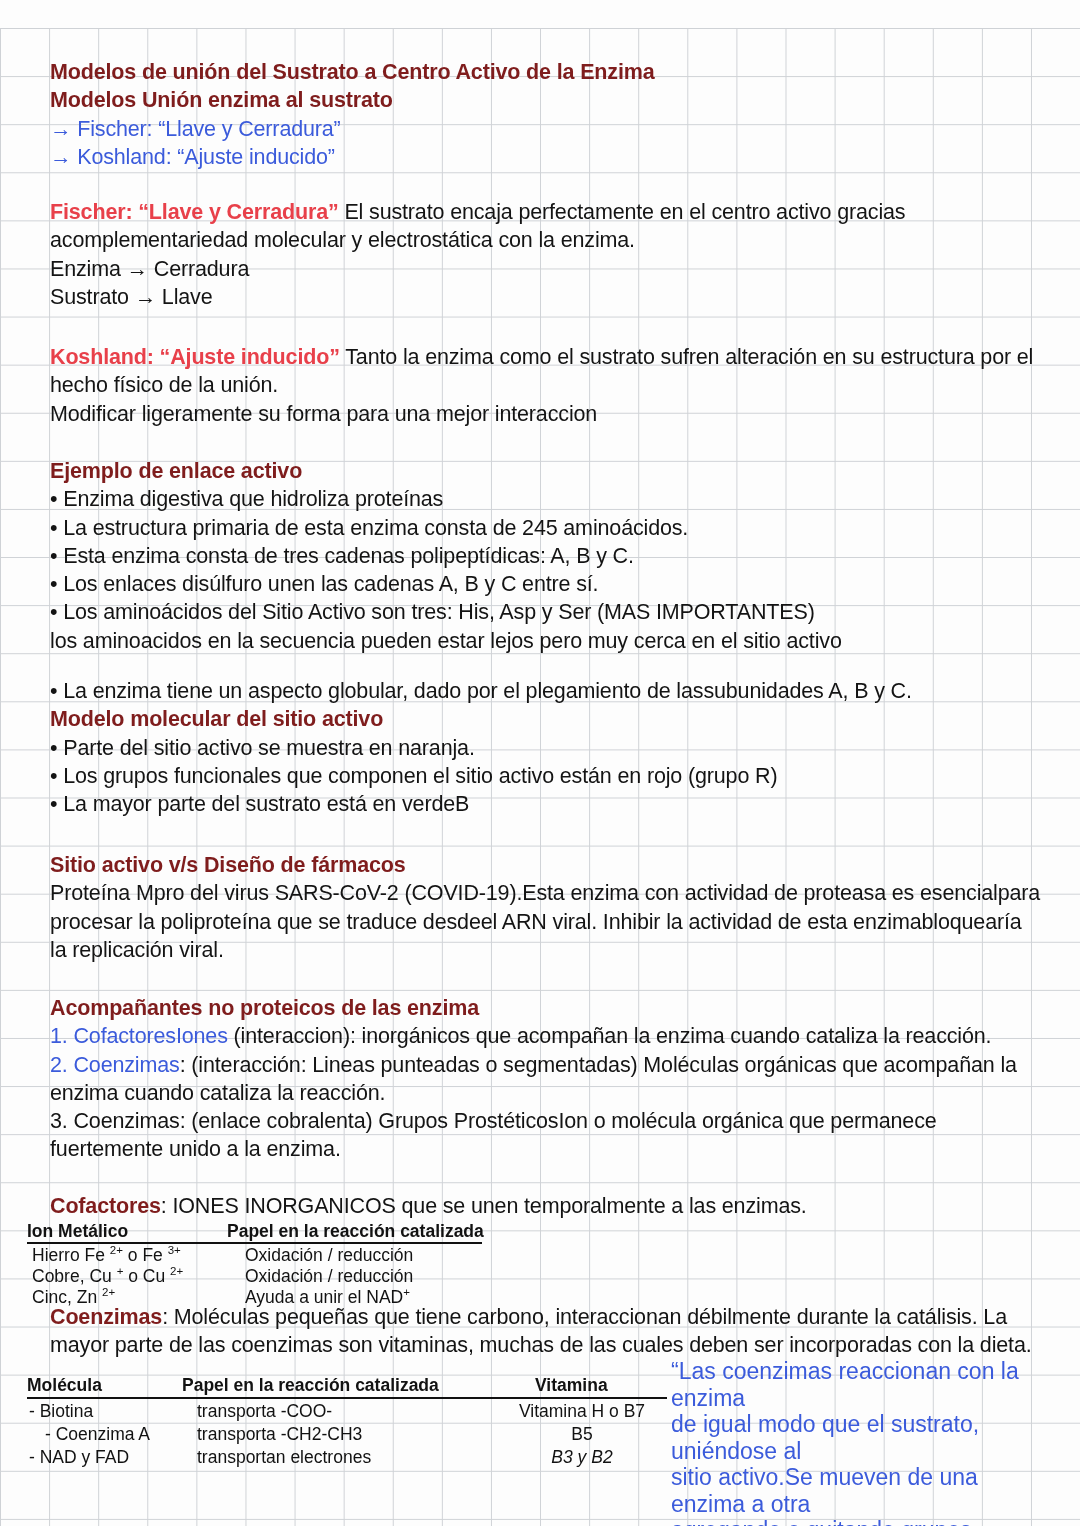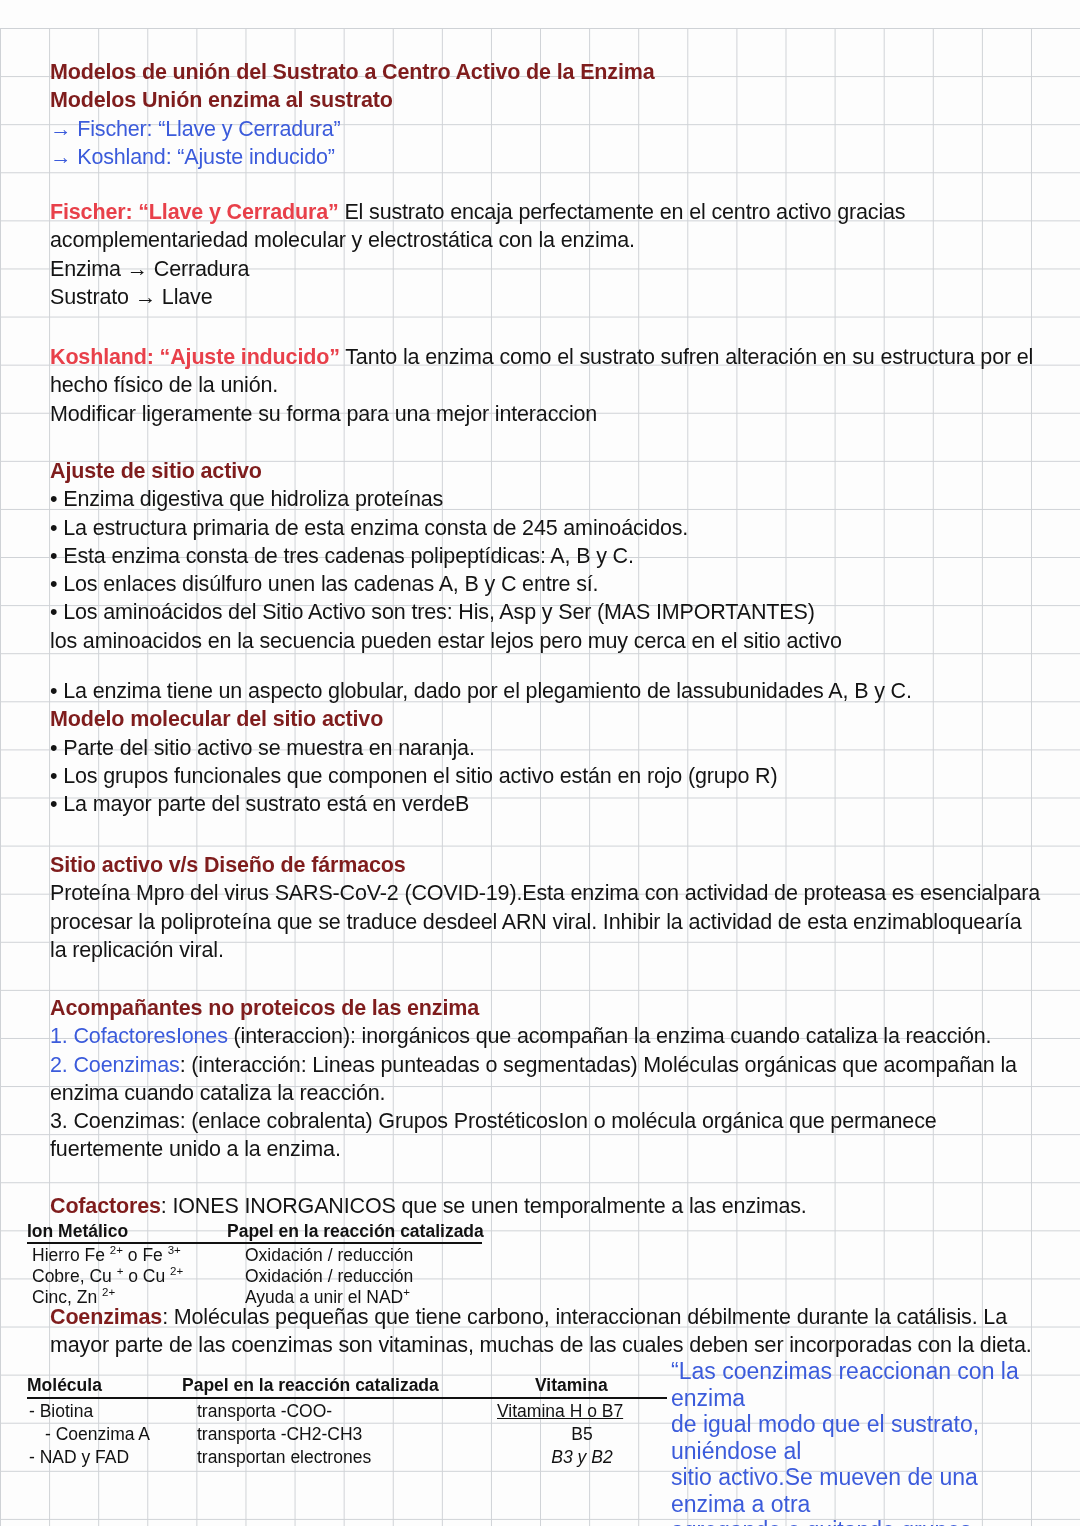--- a/index.html
+++ b/index.html
@@ -118,21 +118,21 @@
     <div class="line">Sustrato → Llave</div>
   </div>
 
   <div class="sec" style="top:343px;">
     <div class="line"><span class="red-bold">Koshland: “Ajuste inducido”</span> <span>Tanto la enzima como el sustrato sufren alteración en su estructura por el</span></div>
     <div class="line">hecho físico de la unión.</div>
     <div class="line">Modificar ligeramente su forma para una mejor interaccion</div>
   </div>
 
   <div class="sec" style="top:457px;">
-    <div class="line red-head">Ajuste de sitio activo</div>
+    <div class="line red-head">Ejemplo de enlace activo</div>
     <div class="line">• Enzima digestiva que hidroliza proteínas</div>
     <div class="line">• La estructura primaria de esta enzima consta de 245 aminoácidos.</div>
     <div class="line">• Esta enzima consta de tres cadenas polipeptídicas: A, B y C.</div>
     <div class="line">• Los enlaces disúlfuro unen las cadenas A, B y C entre sí.</div>
     <div class="line">• Los aminoácidos del Sitio Activo son tres: His, Asp y Ser (MAS IMPORTANTES)</div>
     <div class="line">los aminoacidos en la secuencia pueden estar lejos pero muy cerca en el sitio activo</div>
   </div>
 
   <div class="sec" style="top:677px;">
     <div class="line">• La enzima tiene un aspecto globular, dado por el plegamiento de lassubunidades A, B y C.</div>
@@ -190,21 +190,21 @@
   <div class="tbl" style="left:27px; top:1375px;">
     <div class="cellrow hdr" style="height:26px;">
       <span class="c" style="left:0;">Molécula</span>
       <span class="c" style="left:155px;">Papel en la reacción catalizada</span>
       <span class="c" style="left:508px;">Vitamina</span>
       <span class="rule" style="left:0; top:22px; width:640px;"></span>
     </div>
     <div class="cellrow" style="height:23px;">
       <span class="c" style="left:2px;">- Biotina</span>
       <span class="c" style="left:170px;">transporta -COO-</span>
-      <span class="c" style="left:470px; width:170px; text-decoration:underline;">Vitamina H o B7</span>
+      <span class="c" style="left:470px; width:170px; text-align:center;">Vitamina H o B7</span>
     </div>
     <div class="cellrow" style="height:23px;">
       <span class="c" style="left:18px;">- Coenzima A</span>
       <span class="c" style="left:170px;">transporta -CH2-CH3</span>
       <span class="c" style="left:470px; width:170px; text-align:center;">B5</span>
     </div>
     <div class="cellrow" style="height:23px;">
       <span class="c" style="left:2px;">- NAD y FAD</span>
       <span class="c" style="left:170px;">transportan electrones</span>
       <span class="c" style="left:470px; width:170px; text-align:center;font-style:italic;">B3 y B2</span>

